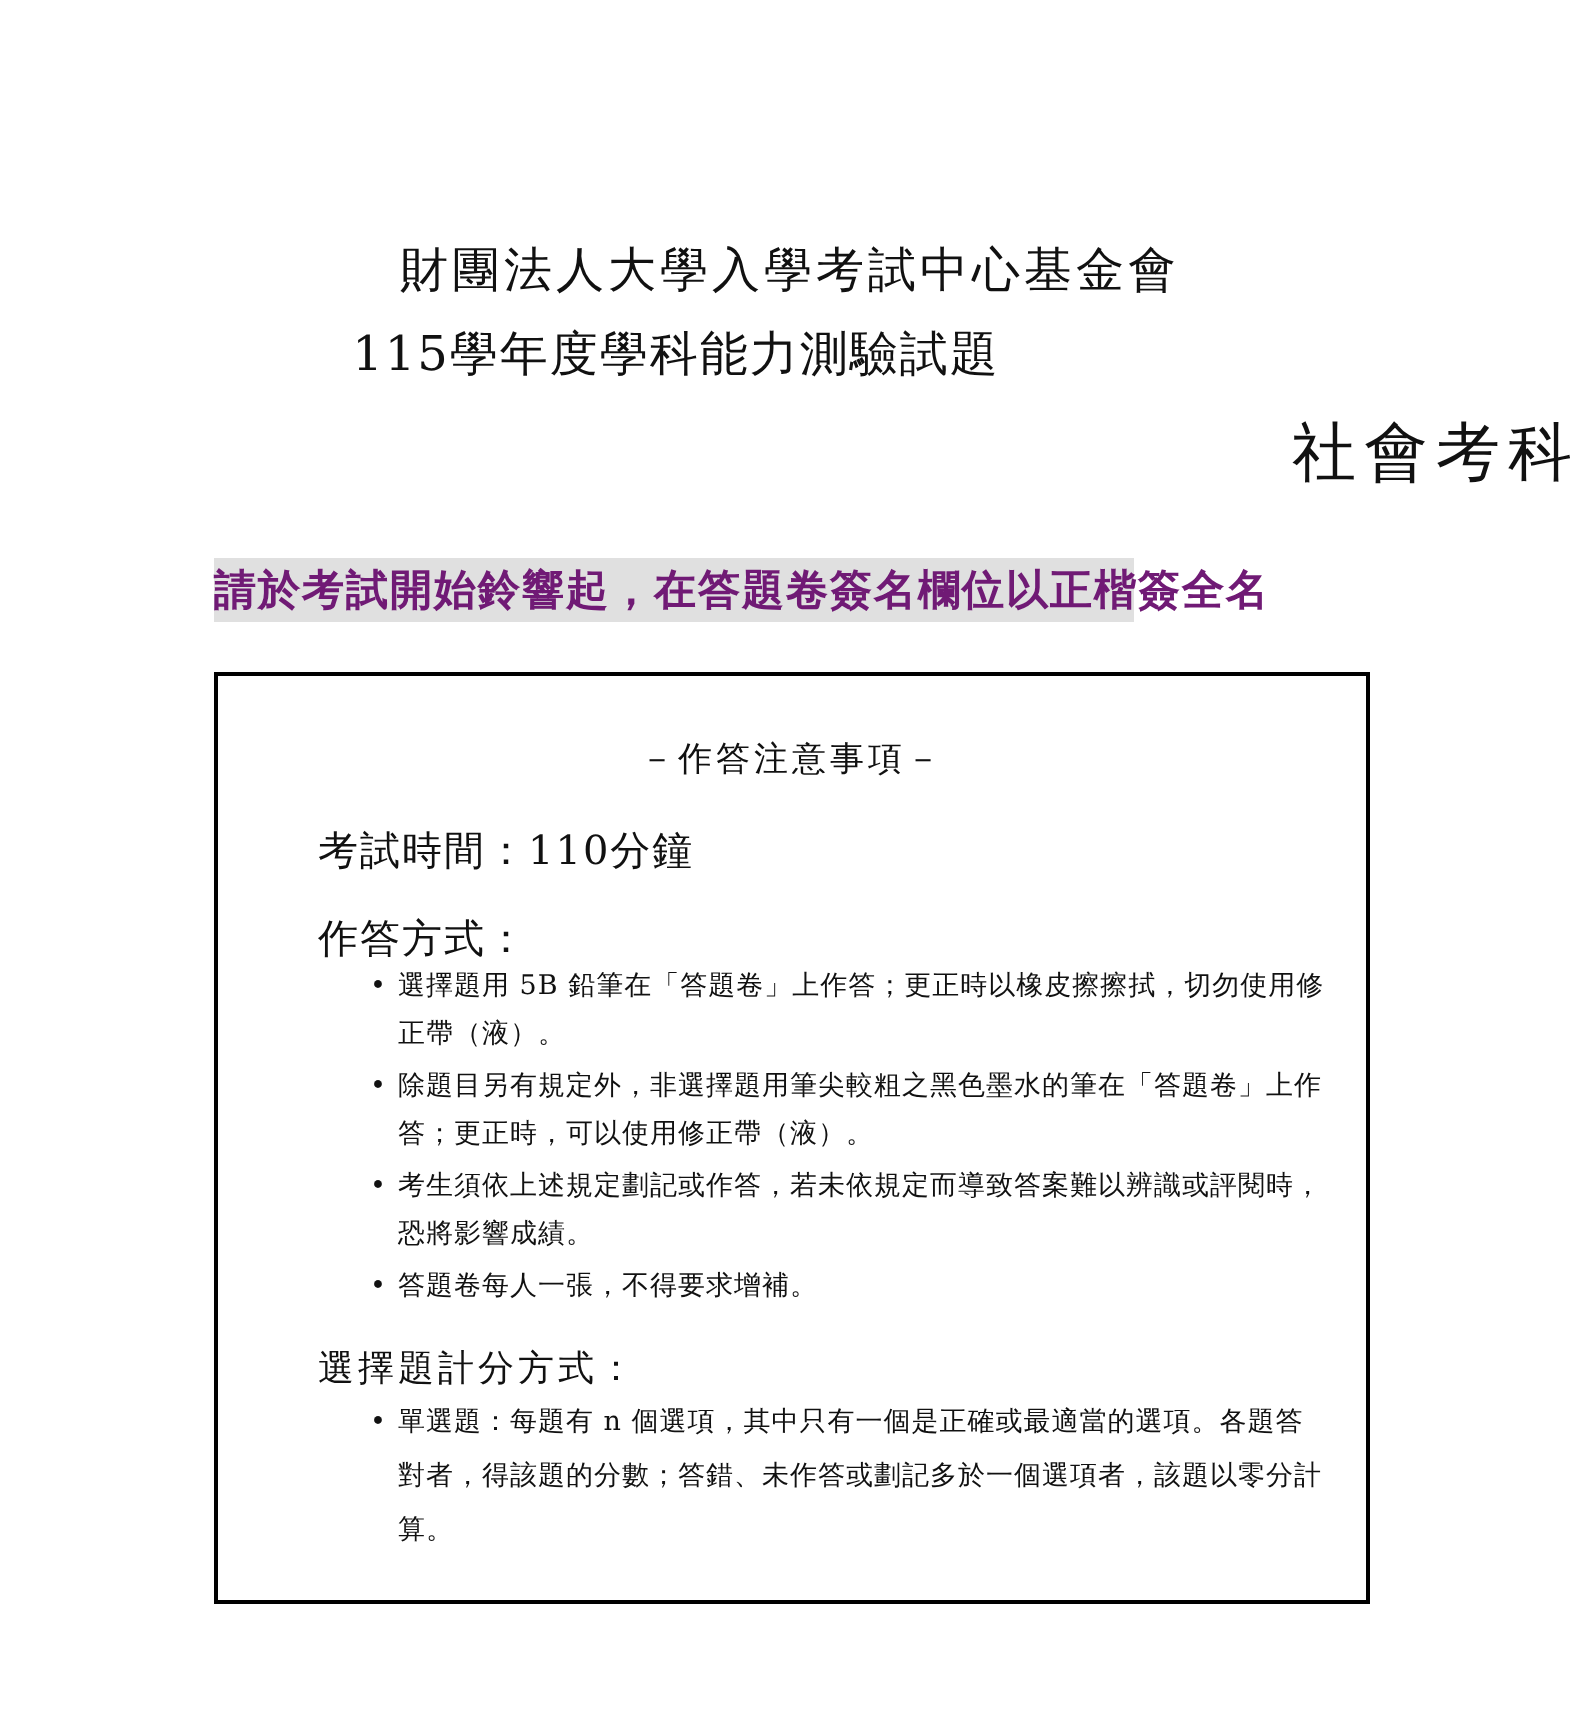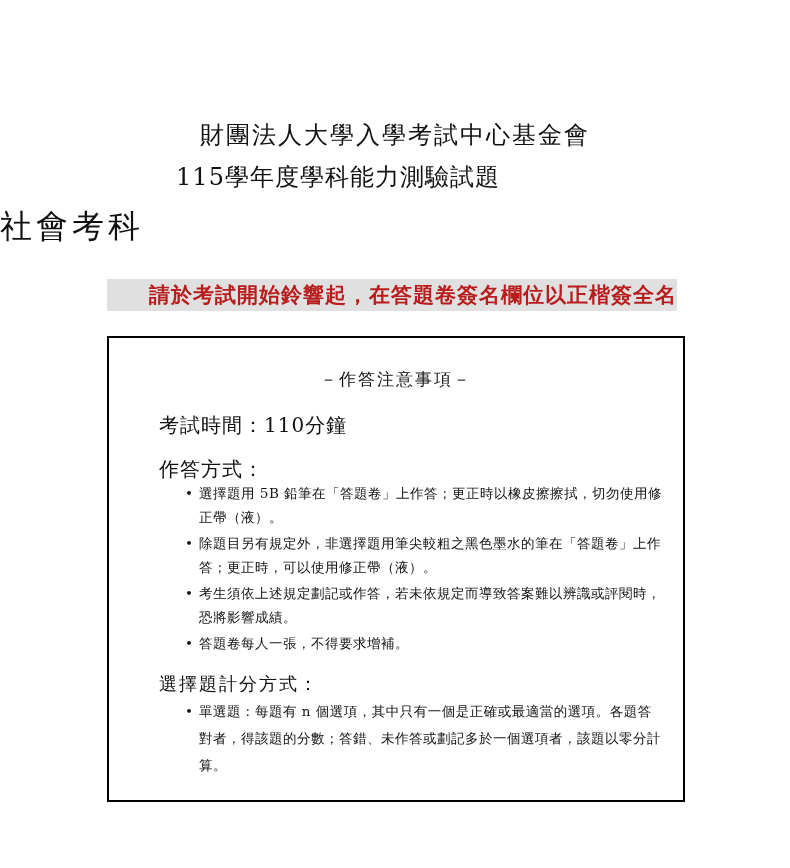--- a/index.html
+++ b/index.html
@@ -9,28 +9,28 @@
   }
   .title1 {
     position: absolute; top: 118px; left: 0; width: 790px; text-align: center;
     font-size: 24px; letter-spacing: 2px; line-height: 34px;
   }
   .title2 {
     position: absolute; top: 160px; left: 0; width: 676px; text-align: center;
     font-size: 24px; letter-spacing: 1px; line-height: 34px;
   }
   .title3 {
-    position: absolute; top: 204px; left: 0; width: 790px; text-align: left;
+    position: absolute; top: 204px; left: 0; width: 790px; text-align: right;
     font-size: 32px; letter-spacing: 4px; line-height: 44px;
   }
   .banner {
-    position: absolute; top: 279px; left: 107px; width: 570px; height: 32px;
+    position: absolute; top: 279px; left: 107px; width: 460px; height: 32px;
     background: #e0e0e0; font-family: "DejaVu Sans", "Liberation Sans", sans-serif;
     font-weight: bold; font-size: 21px; line-height: 32px; text-align: right;
-    letter-spacing: 1px; color: #b91c1c; white-space: nowrap;
+    letter-spacing: 1px; color: #701a75; white-space: nowrap;
   }
   .box {
     position: absolute; top: 336px; left: 107px; width: 574px; height: 462px;
     border: 2px solid #000;
   }
   .box-title {
     position: absolute; top: 30px; left: 0; width: 574px; text-align: center;
     font-size: 17px; letter-spacing: 2px;
   }
   .section-label {

